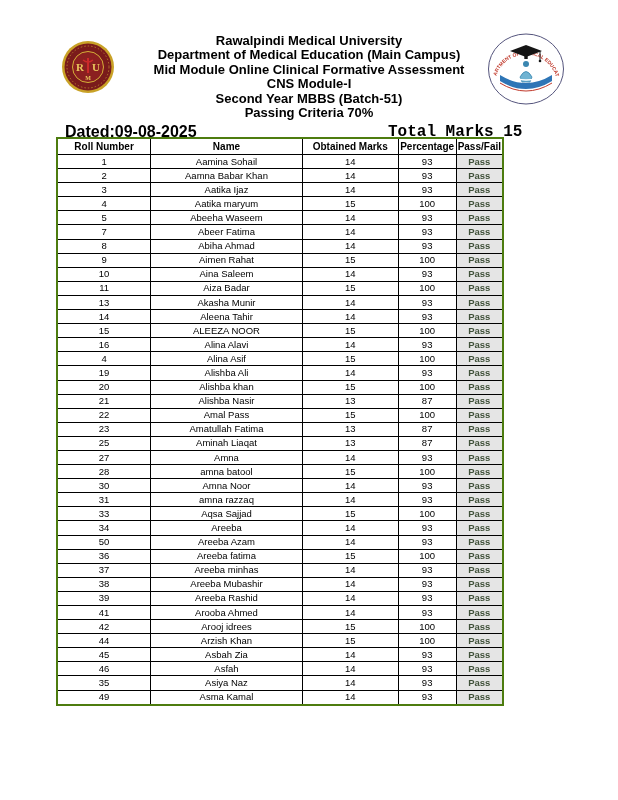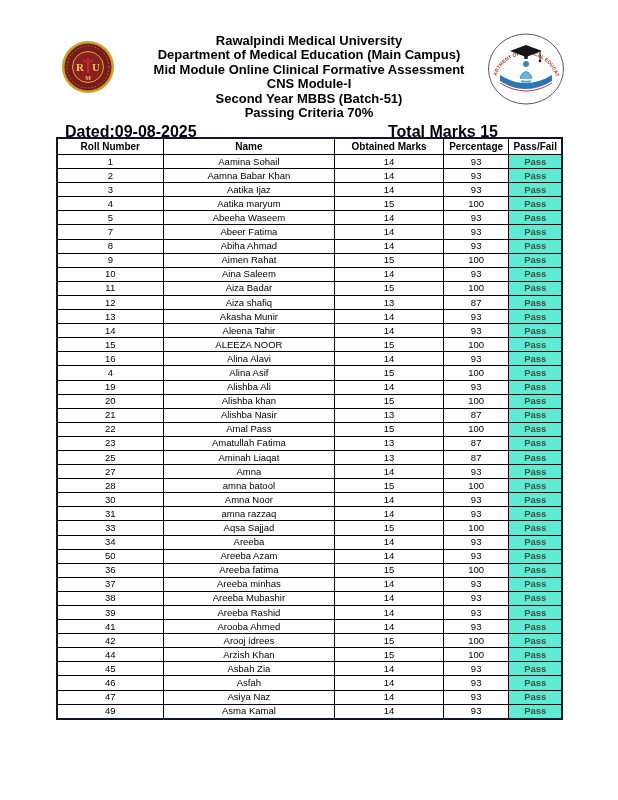--- a/index.html
+++ b/index.html
@@ -18,28 +18,28 @@
     width: 100%;
     text-align: center;
     font-weight: bold;
     font-size: 13px;
     line-height: 14.4px;
   }
   .logo-left  { position: absolute; left: 61px;  top: 40px; width: 54px; height: 54px; }
   .logo-right { position: absolute; left: 487px; top: 33px; width: 78px; height: 72px; }
   .meta { position: absolute; top: 123px; left: 0; width: 100%; height: 14px; font-weight: bold; font-size: 16px; }
   .dated       { position: absolute; left: 65px;  top: 0; }
-  .total-marks { position: absolute; left: 388px; top: 0; }
+  .total-marks { position: absolute; left: 388px; top: 0; font-family: Liberation Mono, monospace; }
   table.results {
     position: absolute;
     left: 56px; top: 137px;
-    width: 507px;
+    width: 448px;
     border-collapse: collapse;
     table-layout: fixed;
-    border: 2px solid #0f172a;
+    border: 2px solid #4d7c0f;
   }
   table.results th, table.results td {
     border: 1px solid #000;
     padding: 0;
     text-align: center;
     overflow: hidden;
     white-space: nowrap;
   }
   table.results th {
     font-size: 10px;
@@ -47,21 +47,21 @@
     height: 15px;
     background: #fff;
   }
   table.results td {
     font-size: 9.5px;
     height: 13.1px;
     line-height: 1.05;
   }
   td.c-name { text-align: left; padding-left: 4px; }
   td.pass {
-    background: #5eead4;
+    background: #e5e5e5;
     color: #40513a;
     font-weight: bold;
   }
   .footer-note {
     position: absolute;
     left: 52px; top: 804px;
     font-size: 14px;
   }
   col.w-roll  { width: 21%; }
   col.w-name  { width: 34%; }
@@ -205,27 +205,20 @@
           <td class="pass">Pass</td>
         </tr>
         <tr>
           <td>11</td>
           <td class="c-name">Aiza Badar</td>
           <td>15</td>
           <td>100</td>
           <td class="pass">Pass</td>
         </tr>
         <tr>
-          <td>12</td>
-          <td class="c-name">Aiza shafiq</td>
-          <td>13</td>
-          <td>87</td>
-          <td class="pass">Pass</td>
-        </tr>
-        <tr>
           <td>13</td>
           <td class="c-name">Akasha Munir</td>
           <td>14</td>
           <td>93</td>
           <td class="pass">Pass</td>
         </tr>
         <tr>
           <td>14</td>
           <td class="c-name">Aleena Tahir</td>
           <td>14</td>
@@ -401,21 +394,21 @@
           <td class="pass">Pass</td>
         </tr>
         <tr>
           <td>46</td>
           <td class="c-name">Asfah</td>
           <td>14</td>
           <td>93</td>
           <td class="pass">Pass</td>
         </tr>
         <tr>
-          <td>47</td>
+          <td>35</td>
           <td class="c-name">Asiya Naz</td>
           <td>14</td>
           <td>93</td>
           <td class="pass">Pass</td>
         </tr>
         <tr>
           <td>49</td>
           <td class="c-name">Asma Kamal</td>
           <td>14</td>
           <td>93</td>

